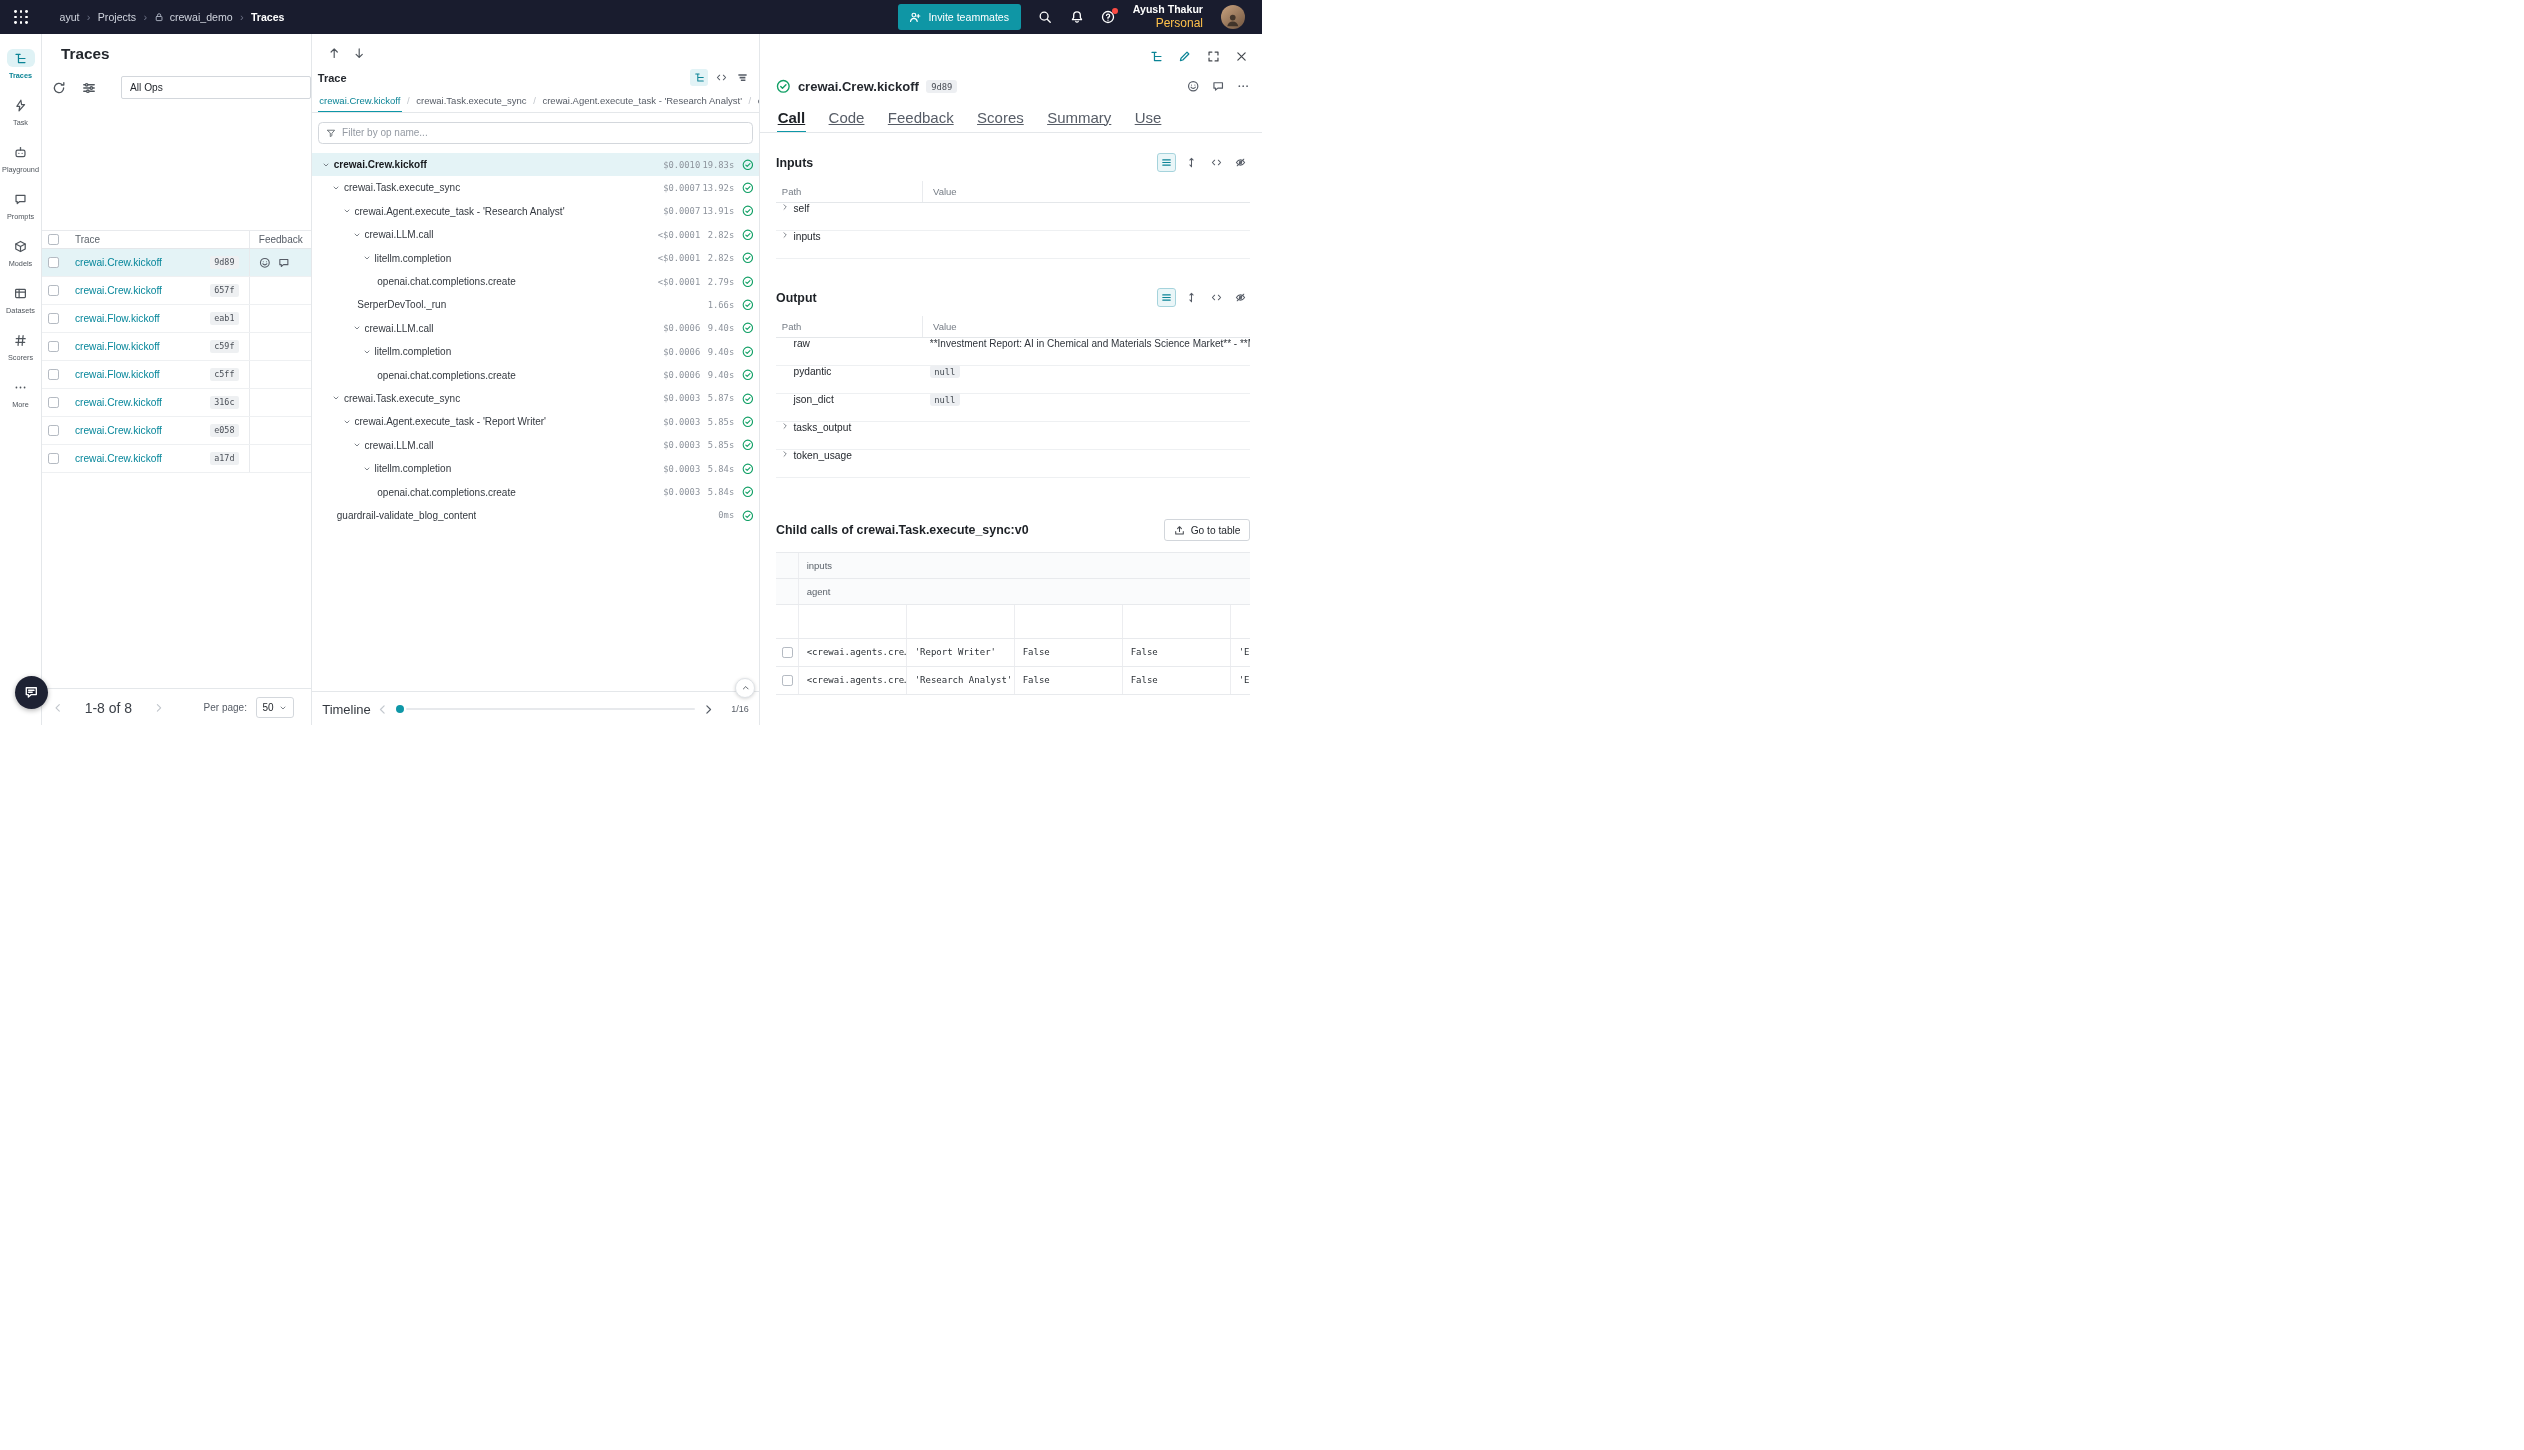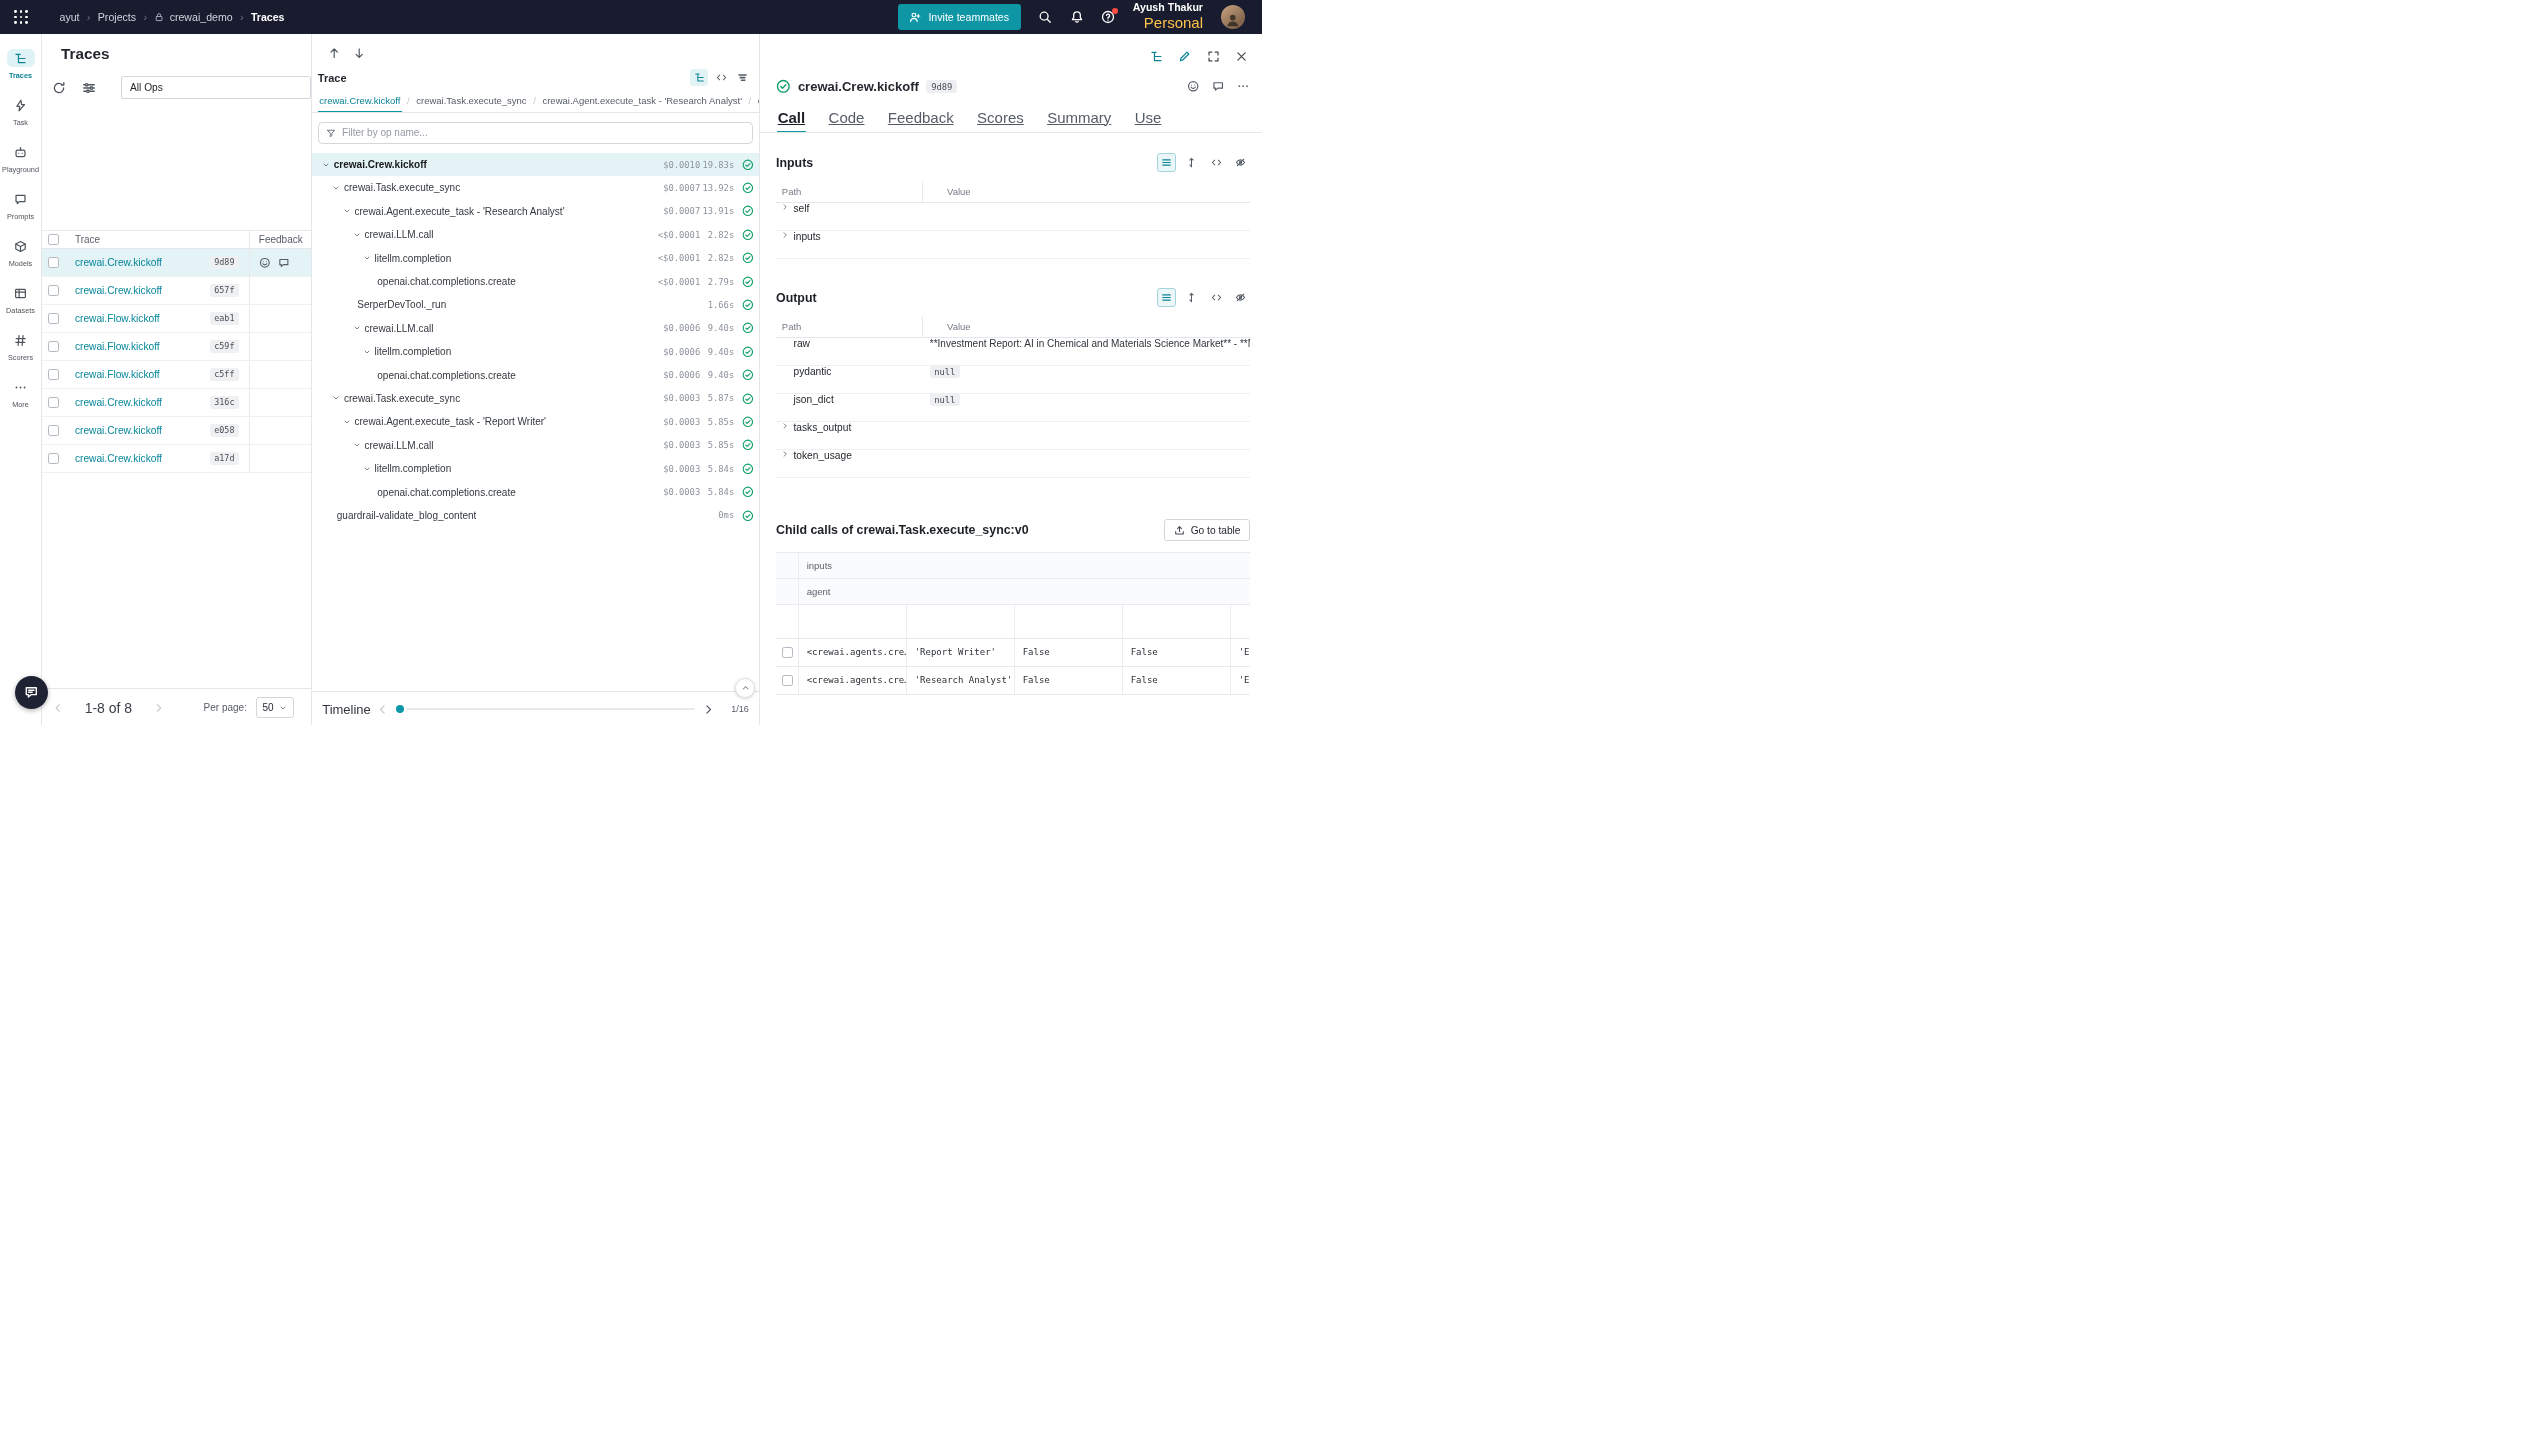--- a/index.html
+++ b/index.html
@@ -21,21 +21,21 @@
   .nav-crumb.current { color:#fff; font-weight:700; }
   .nav-crumb .icn.lock { width:10.2px; height:10.2px; color:#aab0bf; }
   .nav-sep { color:#6d7286; font-size:11px; }
   .nav-right { margin-left:auto; display:flex; align-items:center; gap:17.5px; }
   .invite-btn { height:25.6px; background:#0f96a5; color:#fff; border-radius:2.9px; display:flex; align-items:center; gap:6.6px; padding:0 11.7px; font-size:10.6px; }
   .invite-btn .icn { width:12.4px; height:12.4px; }
   .nav-icon { width:14px; height:14px; color:#fff; position:relative; cursor:pointer; display:inline-flex; }
   .nav-dot { position:absolute; top:-2.2px; right:-2.9px; width:5.8px; height:5.8px; border-radius:50%; background:#fb4b43; }
   .nav-user { text-align:right; line-height:1.25; cursor:pointer; }
   .nav-user-name { font-size:10.6px; font-weight:700; }
-  .nav-user-scope { font-size:15px; color:#ffc24b;text-align:right; }
+  .nav-user-scope { font-size:12px; color:#ffc24b;text-align:right; }
   .avatar { width:24px; height:24px; border-radius:50%; background:linear-gradient(140deg,#caa37f,#6f543f); display:flex; align-items:flex-end; justify-content:center; overflow:hidden; cursor:pointer; }
   .avatar .icn { width:17.5px; height:17.5px; color:#2e2620; opacity:.8; }
 
   
   .main { display:flex; height:692px; }
 
   
   .sidebar { width:42px; border-right:0.7px solid #e4e7ea; display:flex; flex-direction:column; padding-top:7.3px; background:#fff; flex-shrink:0; }
   .side-item { height:47px; display:flex; flex-direction:column; align-items:center; justify-content:center; gap:3.7px; cursor:pointer; }
   .side-icon { width:28px; height:18px; border-radius:5.8px; display:flex; align-items:center; justify-content:center; color:#4f555c; }
@@ -130,21 +130,21 @@
   .sec-inputs { margin-top:20.5px; }
   .sec-output { margin-top:29px; }
   .sec-child { margin-top:41px; }
   .dp-section-title { font-size:12.4px; font-weight:700; color:#1d2126; }
   .dp-view-icons { margin-left:auto; display:flex; gap:5.8px; }
   .dp-vicon { width:19px; height:19px; border-radius:2.9px; display:flex; align-items:center; justify-content:center; color:#565c66; border:0.7px solid transparent; padding:0; }
   .dp-vicon .icn { width:11px; height:11px; }
   .dp-vicon.active { border-color:#a5d3dc; background:#eaf6f8; color:#0b8496; }
   .kv-head { display:flex; align-items:stretch; height:22px; margin-top:8.8px; border-bottom:0.7px solid #e4e7ea; font-size:9.5px; color:#757c85; }
   .kv-h-path { width:146px; padding-left:5.8px; display:flex; align-items:center; }
-  .kv-h-value { flex:1; padding-left:24px; border-left:0.7px solid #e9ebee; display:flex; align-items:center; }
+  .kv-h-value { flex:1; padding-left:10px; border-left:0.7px solid #e9ebee; display:flex; align-items:center; }
   .kv-row { display:flex; height:28px; border-bottom:0.7px solid #eef0f2; cursor:pointer; }
   .kv-chevron { width:17.5px; display:flex; justify-content:center; color:#565c66; flex-shrink:0; }
   .kv-chevron .icn { width:8px; height:8px; }
   .kv-path { width:129px; flex-shrink:0; font-size:10.2px; color:#24282e; }
   .kv-value { flex:1; min-width:0; padding-left:7.3px; overflow:hidden; white-space:nowrap; }
   .kv-text { font-size:10px; color:#2f343b; }
   .kv-null { font-size:8.8px; background:#edeff2; padding:1.5px 4.4px; border-radius:2.9px; color:#454b52; }
   .cc-btn { margin-left:auto; height:22.6px; border:0.7px solid #d2d6db; border-radius:2.9px; display:flex; align-items:center; gap:5.8px; padding:0 8.8px; font-size:10.2px; color:#24282e; background:#fff; }
   .cc-btn .icn { width:11px; height:11px; color:#44484e; }
   .cc-table { margin-top:10.2px; overflow:hidden; border-top:0.7px solid #e8eaed; }

